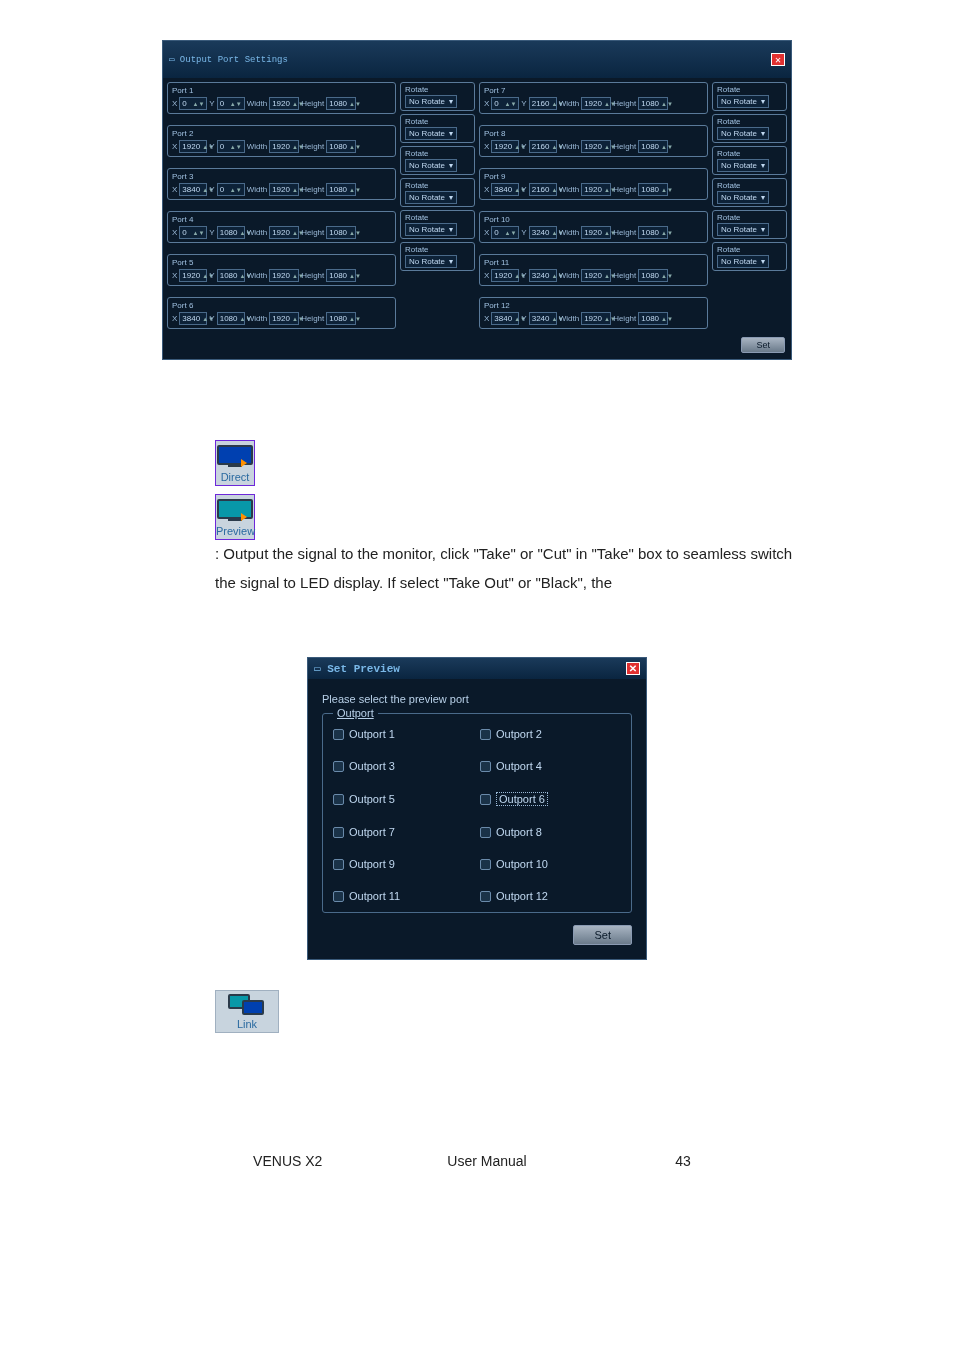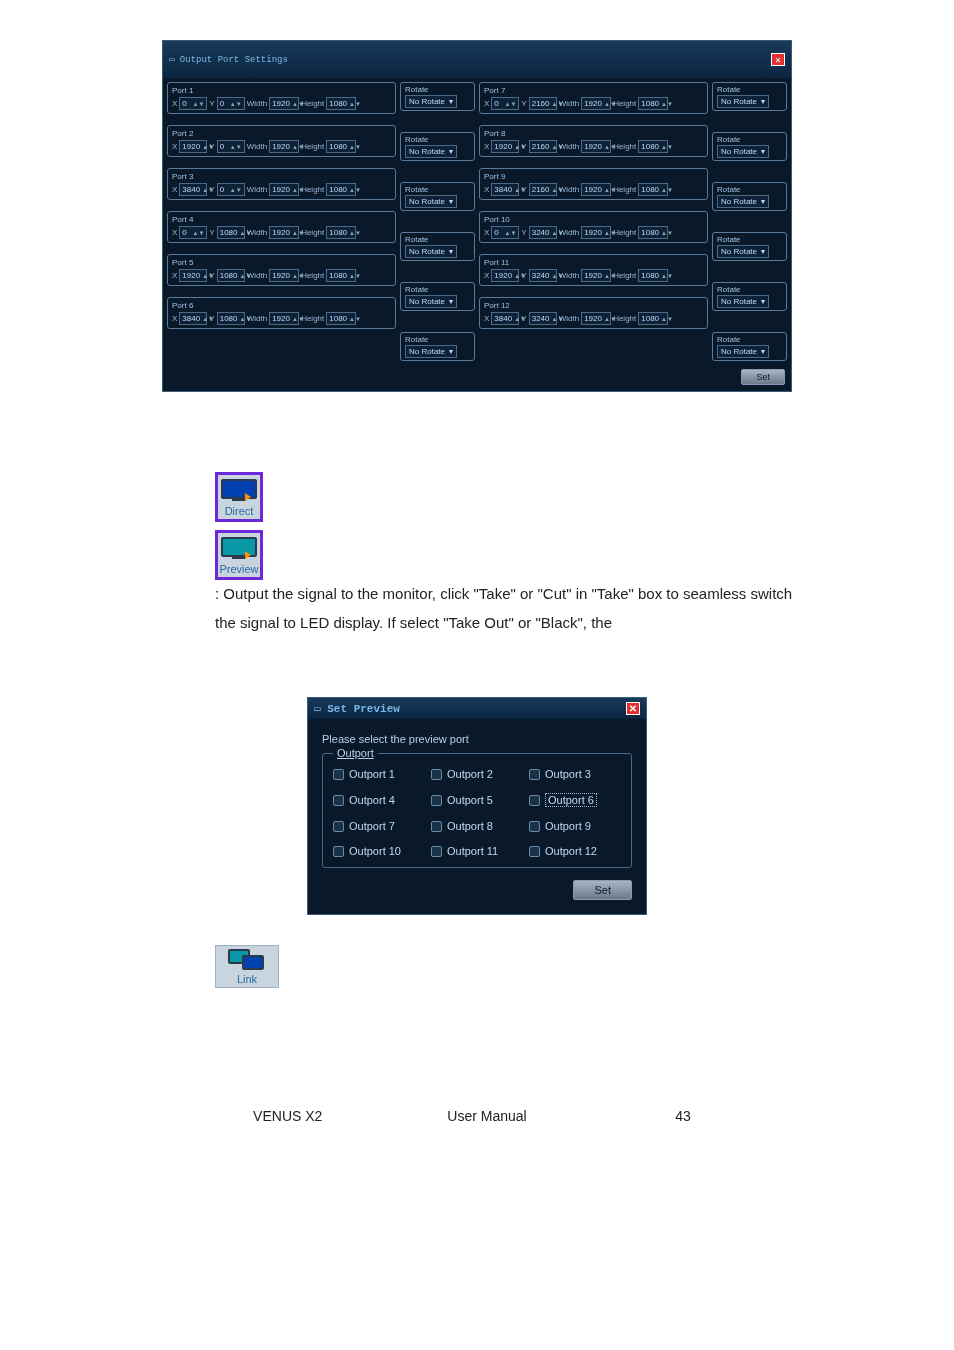--- a/index.html
+++ b/index.html
@@ -28,21 +28,21 @@
     .close-x {
       background: #e03030;
       color: #fff;
       width: 14px; height: 13px;
       display: flex; align-items: center; justify-content: center;
       font-size: 10px; font-weight: bold;
       border: 1px solid #fff;
     }
     .ops-body { padding: 4px; display: flex; gap: 4px; }
     .ops-col { flex: 1; display: flex; flex-direction: column; gap: 11px; }
-    .ops-col-narrow { width: 75px; display: flex; flex-direction: column; gap: 21px; }
+    .ops-col-narrow { width: 75px; display: flex; flex-direction: column; gap: 3px; }
     .port-box {
       border: 1px solid #5a7a9a; border-radius: 3px;
       padding: 3px 4px;
       color: #b0c8e0; font-size: 8px;
     }
     .port-box .pb-title { font-size: 8px; color: #a0c0e0; margin-bottom: 2px; }
     .port-row { display: flex; align-items: center; gap: 2px; flex-wrap: nowrap; }
     .port-row span.lbl { font-size: 8px; color: #9ab8d6; }
     .spinbox {
       background: #0d2238; border: 1px solid #4a6a8a;
@@ -67,22 +67,22 @@
       color: #0a1a2a; border: 1px solid #8a9ab2;
       font-size: 9px; padding: 2px 14px;
       margin: 4px 6px 6px auto; display: block;
       border-radius: 2px;
     }
     
     
     .tb-icon {
       display: inline-block;
       background: #c8d4de;
-      border: 3px solid #6d28d9;
-      width: 48px;
+      border: 1px solid #6d28d9;
+      width: 40px;
       text-align: center;
       padding: 4px 0 2px 0;
       margin-left: 155px;
     }
     .tb-icon .monitor {
       width: 36px; height: 24px;
       margin: 0 auto 2px auto;
       position: relative;
     }
     .tb-icon .mscr { width: 36px; height: 20px; border: 2px solid #2a3a4a; border-radius: 2px; }
@@ -119,21 +119,21 @@
       padding: 4px 6px; display: flex; justify-content: space-between; align-items: center;
     }
     .sp-titlebar .t { color: #7ab8e8; font-family: 'Courier New', monospace; font-size: 11px; font-weight: bold; }
     .sp-body { padding: 14px; color: #c0d8f0; font-size: 11px; }
     .sp-hint { margin-bottom: 8px; color: #b8d0e8; }
     .sp-group {
       border: 1px solid #4a6a8a; border-radius: 3px;
       padding: 6px 10px 10px 10px;
     }
     .sp-group-title { position: relative; top: -13px; background: #0a1929; display: inline-block; padding: 0 4px; color: #b8d0e8; text-decoration: underline; }
-    .sp-grid { display: grid; grid-template-columns: repeat(3, 1fr); gap: 13px 6px; margin-top: -4px; }
+    .sp-grid { display: grid; grid-template-columns: repeat(2, 1fr); gap: 20px 6px; margin-top: -4px; }
     .sp-item { display: flex; align-items: center; gap: 5px; font-size: 11px; }
     .sp-cb { width: 11px; height: 11px; border: 1px solid #6a8aaa; background: #1a3248; border-radius: 2px; }
     .sp-item.sel .txt { border: 1px dotted #9ab8d6; padding: 0 2px; }
     .sp-set {
       background: linear-gradient(#a8b4c2, #6a7a8a);
       color: #0a1a2a; border: 1px solid #8a9ab2;
       font-size: 11px; padding: 3px 20px;
       margin-top: 12px; float: right;
       border-radius: 2px;
     }

